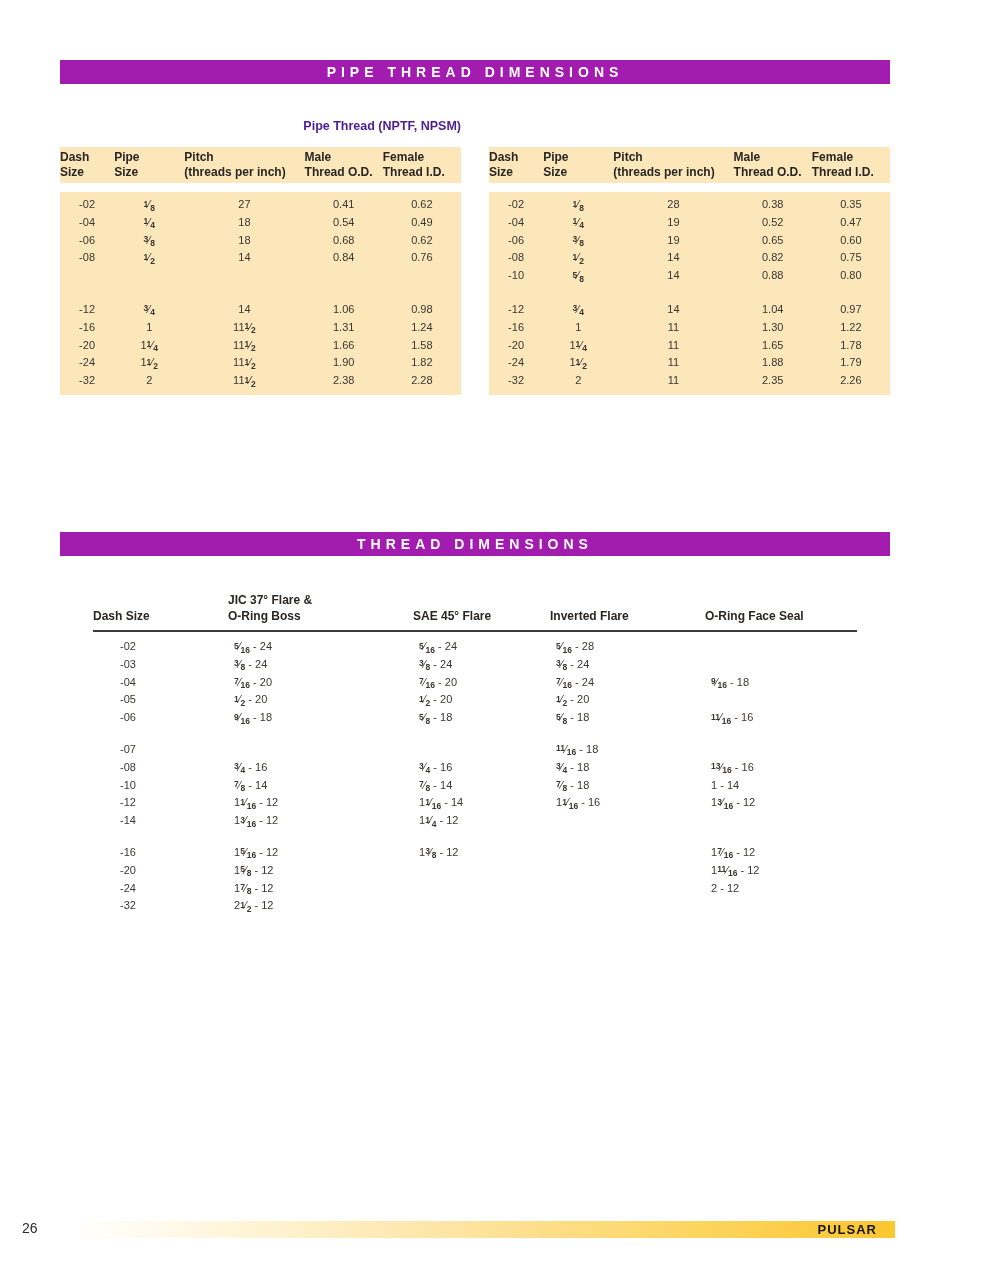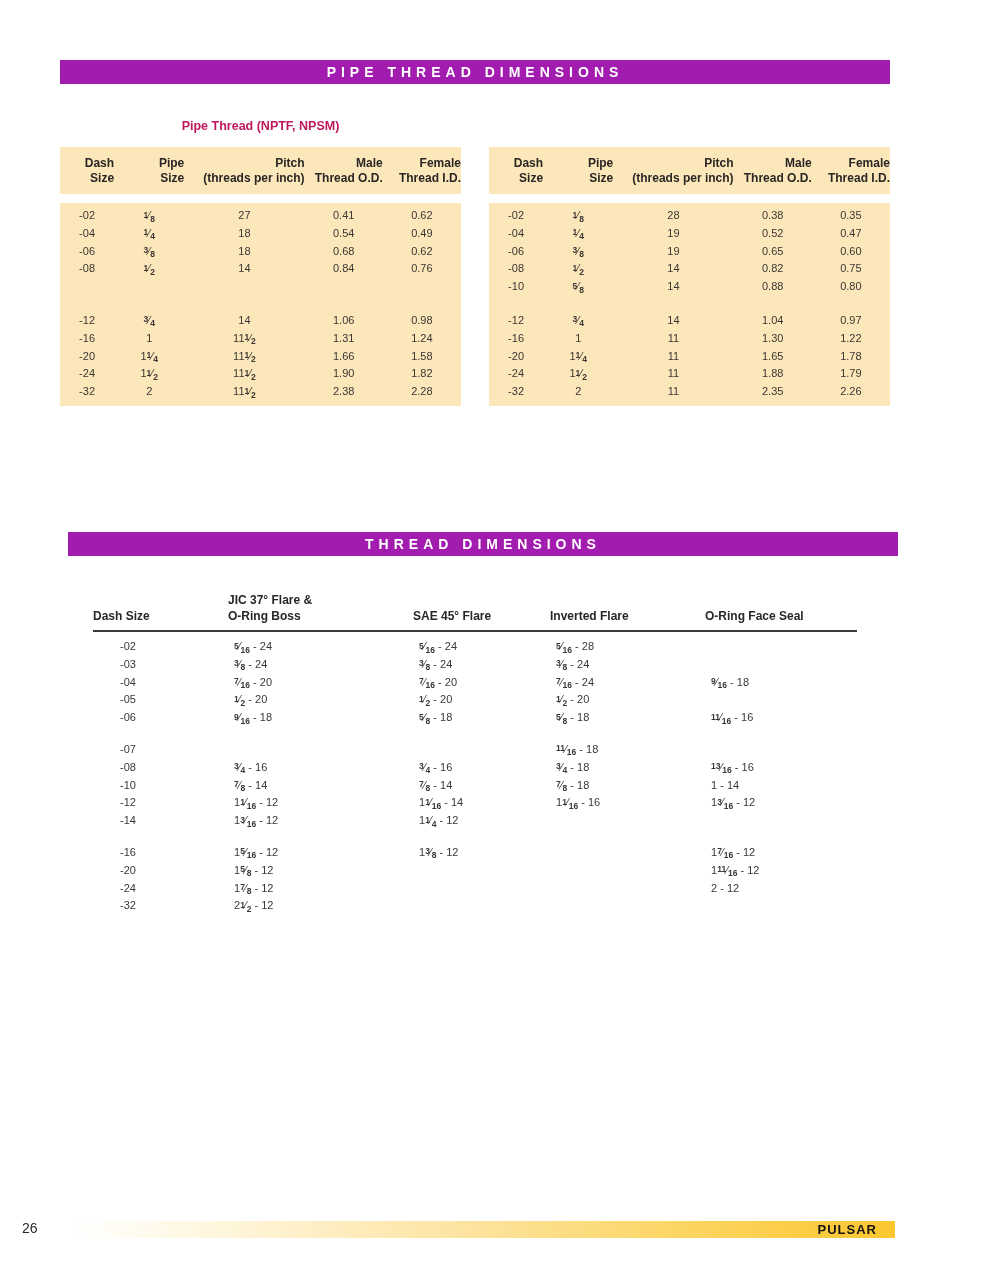--- a/index.html
+++ b/index.html
@@ -8,31 +8,31 @@
     font-family:"Liberation Sans","DejaVu Sans",sans-serif;color:#2e2a27;
     margin:0 auto;overflow:hidden;
   }
   
   .banner{
     position:absolute;left:60px;width:830px;height:24px;background:#a21caf;
     color:#ffffff;font-weight:bold;font-size:14px;letter-spacing:5px;
     text-align:center;line-height:25px;
   }
   .banner1{top:60px;}
-  .banner2{top:532px;margin-left:8px;}
+  .banner2{top:532px;}
   
   .pipe-titles{position:absolute;top:119px;left:60px;width:830px;display:flex;gap:28px;}
-  .pipe-title{width:401px;text-align:center;font-weight:bold;font-size:12.5px;color:#be185d;}
+  .pipe-title{width:401px;text-align:right;font-weight:bold;font-size:12.5px;color:#4c1d95;}
   
   .pipe-tables{position:absolute;top:147px;left:60px;width:830px;display:flex;gap:28px;}
   .pipe-table{width:401px;}
   .pt-head{
-    background:#FBE7BA;height:47px;display:grid;
+    background:#FBE7BA;height:36px;display:grid;
     grid-template-columns:13.5% 17.5% 30% 19.5% 19.5%;
-    align-content:center;text-align:right;font-weight:bold;font-size:12px;
+    align-content:center;text-align:left;font-weight:bold;font-size:12px;
     line-height:15px;color:#2a2624;
   }
   .pt-body{margin-top:9px;background:#FBE7BA;padding:4px 0 5px 0;}
   .pt-group{margin:0;}
   .pt-group + .pt-group{margin-top:16px;}
   .pt-row{
     display:grid;grid-template-columns:13.5% 17.5% 30% 19.5% 19.5%;
     height:17.8px;line-height:17.8px;text-align:center;font-size:11px;color:#3b3633;
   }
   

